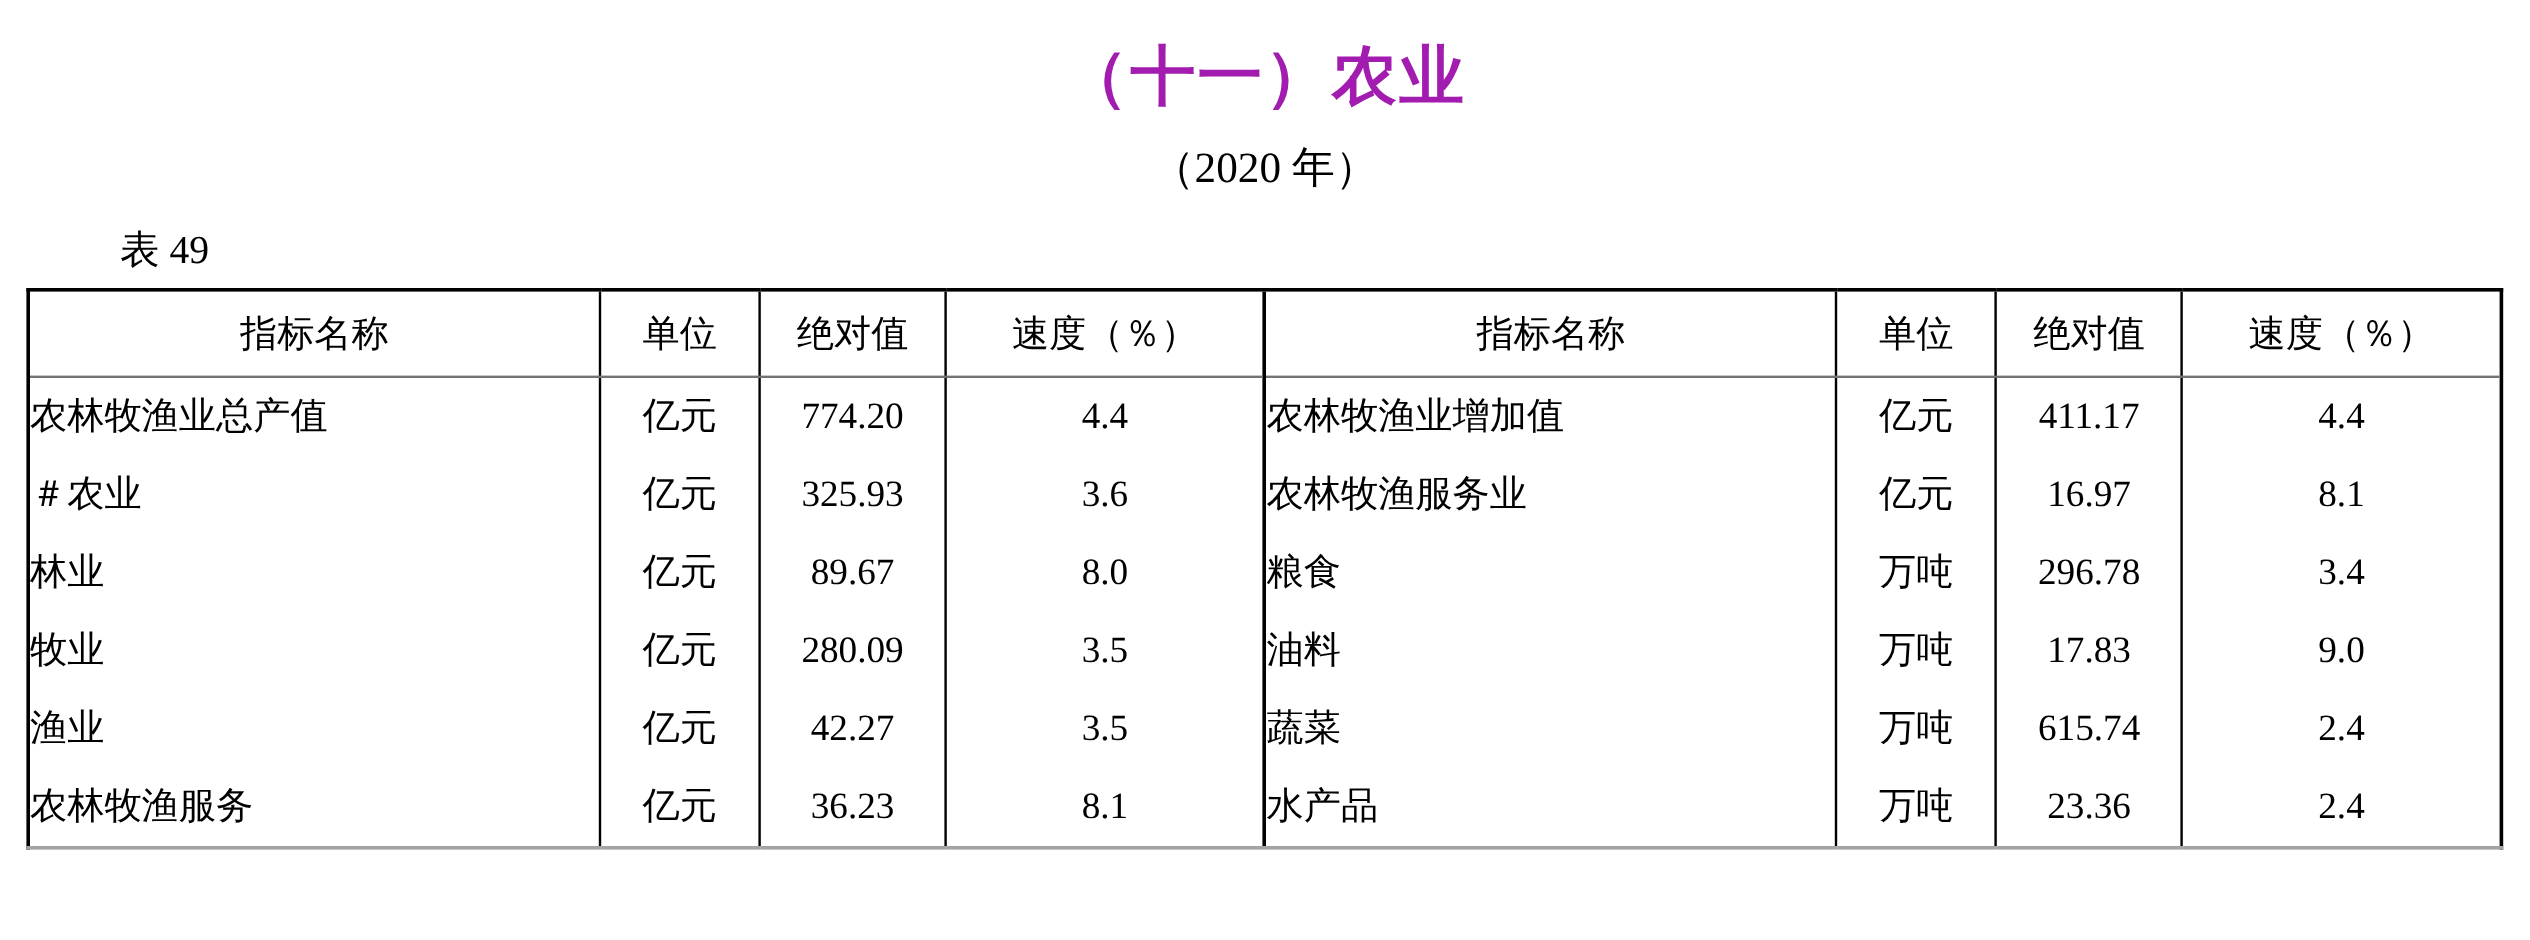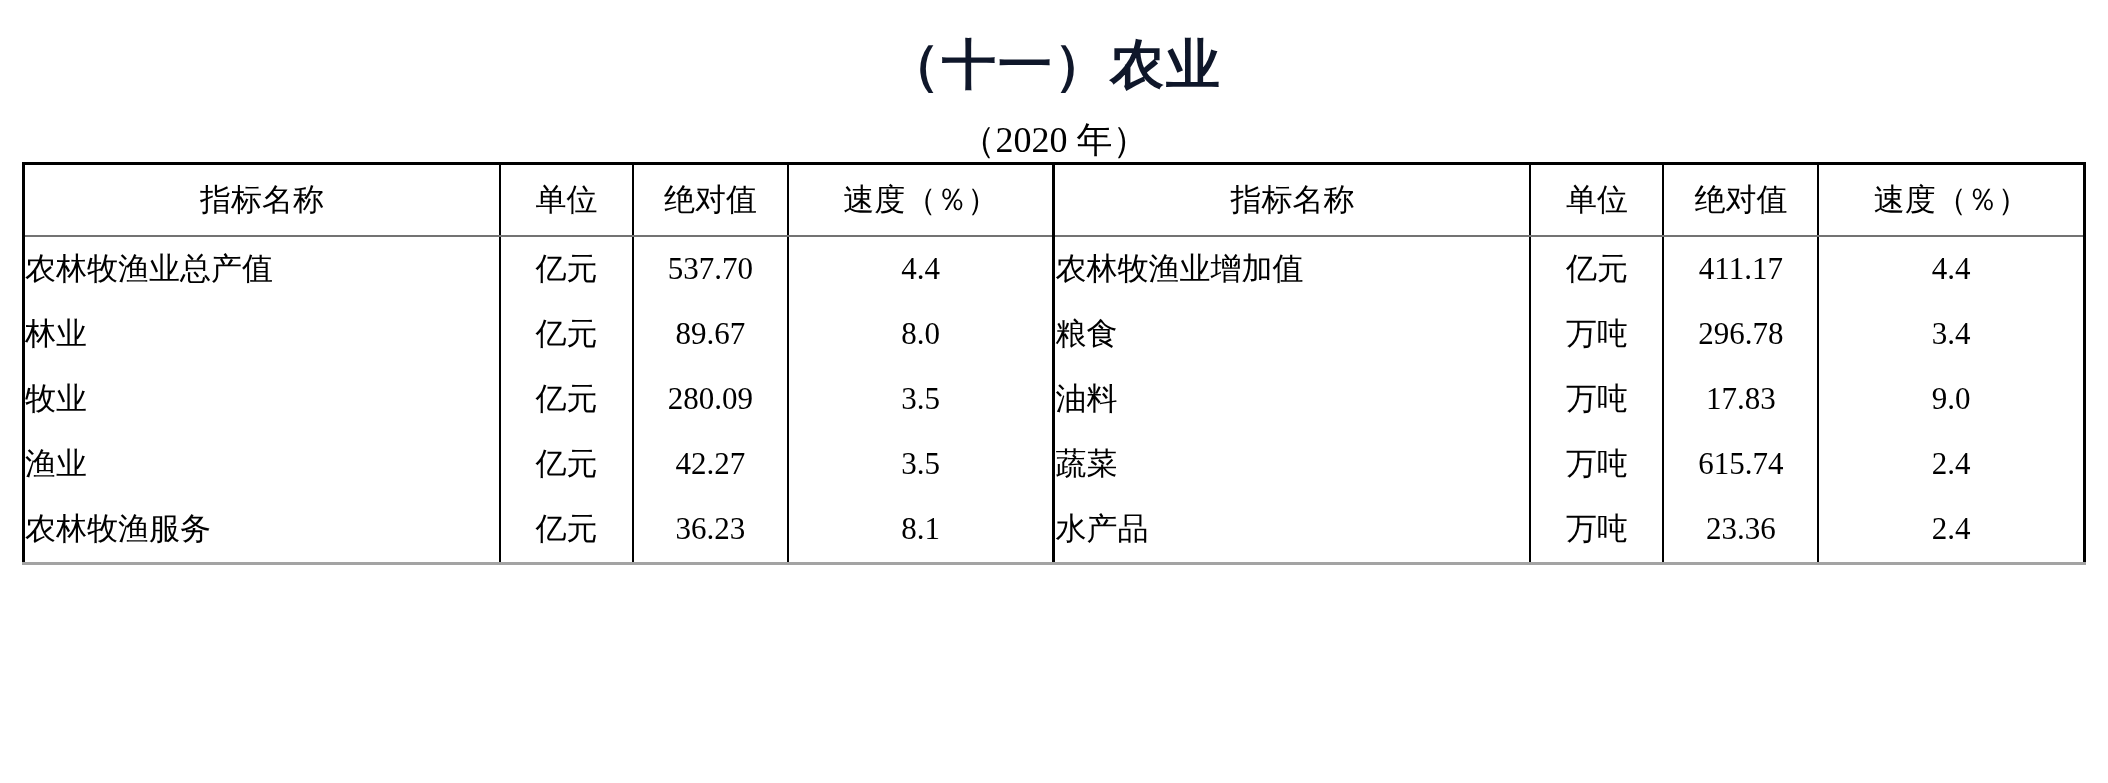--- a/index.html
+++ b/index.html
@@ -86,22 +86,23 @@
   col.name { width: 430px; }
   col.unit { width: 120px; }
   col.abs  { width: 140px; }
   col.rate { width: 240px; }
 </style>
 </head>
 <body>
 
 <div class="page">
 
-  <h1 class="doc-title" style="color: #0f172a;">（十一）农业</h1>
+  <h1 class="doc-title" style="color: #a21caf;">（十一）农业</h1>
   <div class="doc-subtitle">（2020 年）</div>
+  <div class="table-label">表 49</div>
 
   <div class="table-wrap">
     <table class="stat">
       <colgroup>
         <col class="name">
           <col class="unit">
           <col class="abs">
           <col class="rate">
         <col class="name">
           <col class="unit">
@@ -117,26 +118,36 @@
           <th class="hdr-name">指标名称</th>
           <th class="hdr-name">单位</th>
           <th class="hdr-name">绝对值</th>
           <th class="hdr-name">速度（％）</th>
         </tr>
       </thead>
       <tbody>
         <tr>
           <td class="c-name">农林牧渔业总产值</td>
           <td class="c-center">亿元</td>
-          <td class="c-center">537.70</td>
+          <td class="c-center">774.20</td>
           <td class="c-center">4.4</td>
           <td class="c-name">农林牧渔业增加值</td>
           <td class="c-center">亿元</td>
           <td class="c-center">411.17</td>
           <td class="c-center">4.4</td>
+        </tr>
+        <tr>
+          <td class="c-name">＃农业</td>
+          <td class="c-center">亿元</td>
+          <td class="c-center">325.93</td>
+          <td class="c-center">3.6</td>
+          <td class="c-name">农林牧渔服务业</td>
+          <td class="c-center">亿元</td>
+          <td class="c-center">16.97</td>
+          <td class="c-center">8.1</td>
         </tr>
         <tr>
           <td class="c-name">林业</td>
           <td class="c-center">亿元</td>
           <td class="c-center">89.67</td>
           <td class="c-center">8.0</td>
           <td class="c-name">粮食</td>
           <td class="c-center">万吨</td>
           <td class="c-center">296.78</td>
           <td class="c-center">3.4</td>

